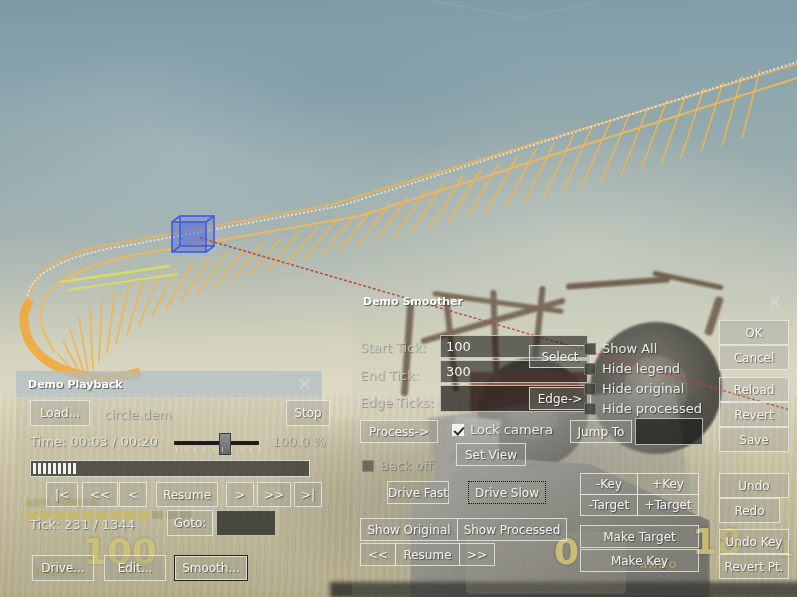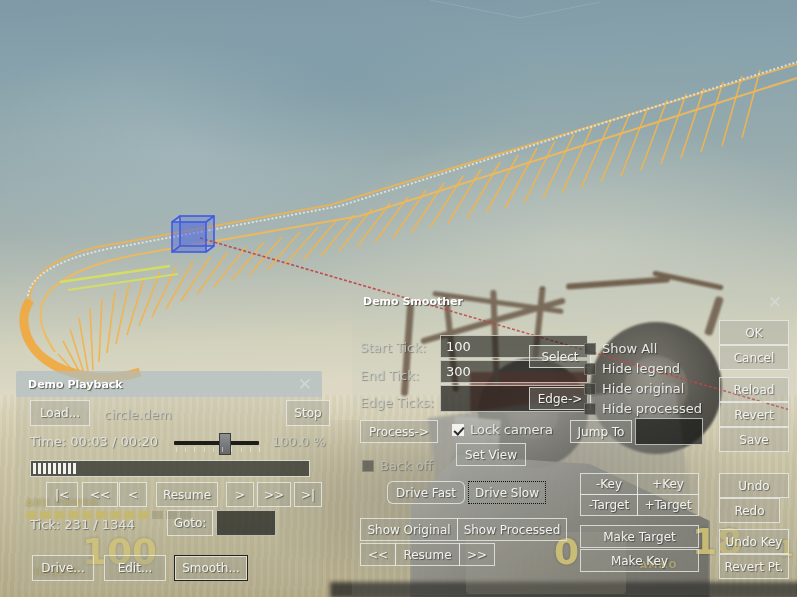--- a/index.html
+++ b/index.html
@@ -304,21 +304,21 @@
     </div>
     <div class="cb off" style="left:232px;top:91px;">
       <span class="box"></span>
       <span>Hide original</span>
     </div>
     <div class="cb off" style="left:232px;top:111px;">
       <span class="box"></span>
       <span>Hide processed</span>
     </div>
 
-    <div class="btn" style="left:35px;top:191px;width:78px;height:23px;border-radius:6px;">Drive Fast</div>
+    <div class="btn" style="left:35px;top:191px;width:62px;height:23px;">Drive Fast</div>
     <div class="btn focus-dot" style="left:116px;top:191px;width:78px;height:23px;">Drive Slow</div>
 
     <div class="btn" style="left:8px;top:228px;width:98px;height:23px;">Show Original</div>
     <div class="btn" style="left:105px;top:228px;width:110px;height:23px;">Show Processed</div>
 
     <div class="btn" style="left:8px;top:253px;width:36px;height:23px;">&lt;&lt;</div>
     <div class="btn" style="left:43px;top:253px;width:65px;height:23px;">Resume</div>
     <div class="btn" style="left:107px;top:253px;width:36px;height:23px;">&gt;&gt;</div>
 
     <div class="btn" style="left:228px;top:183px;width:58px;height:22px;">-Key</div>

